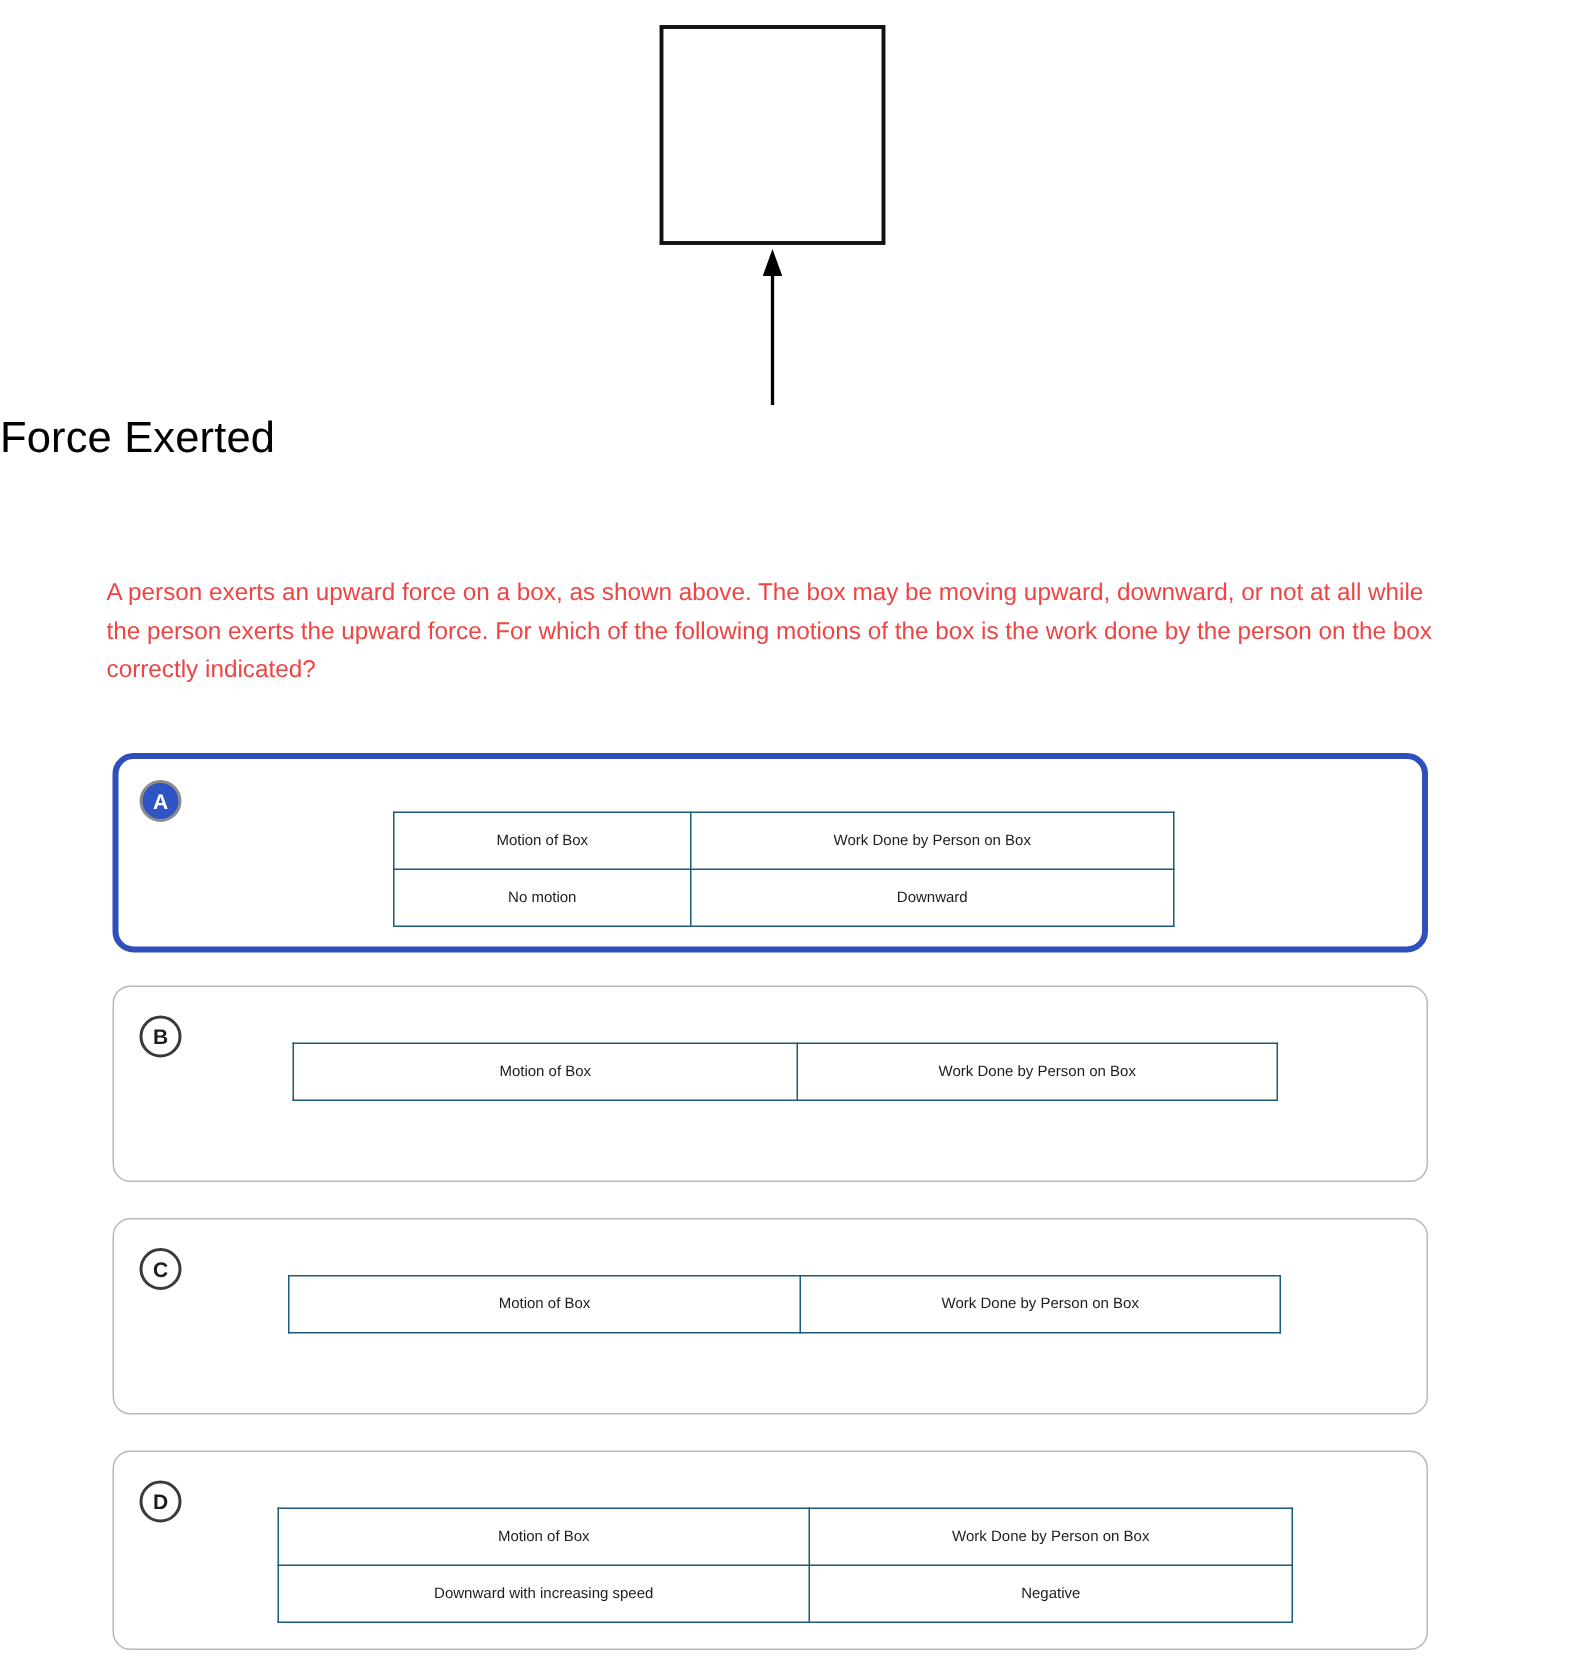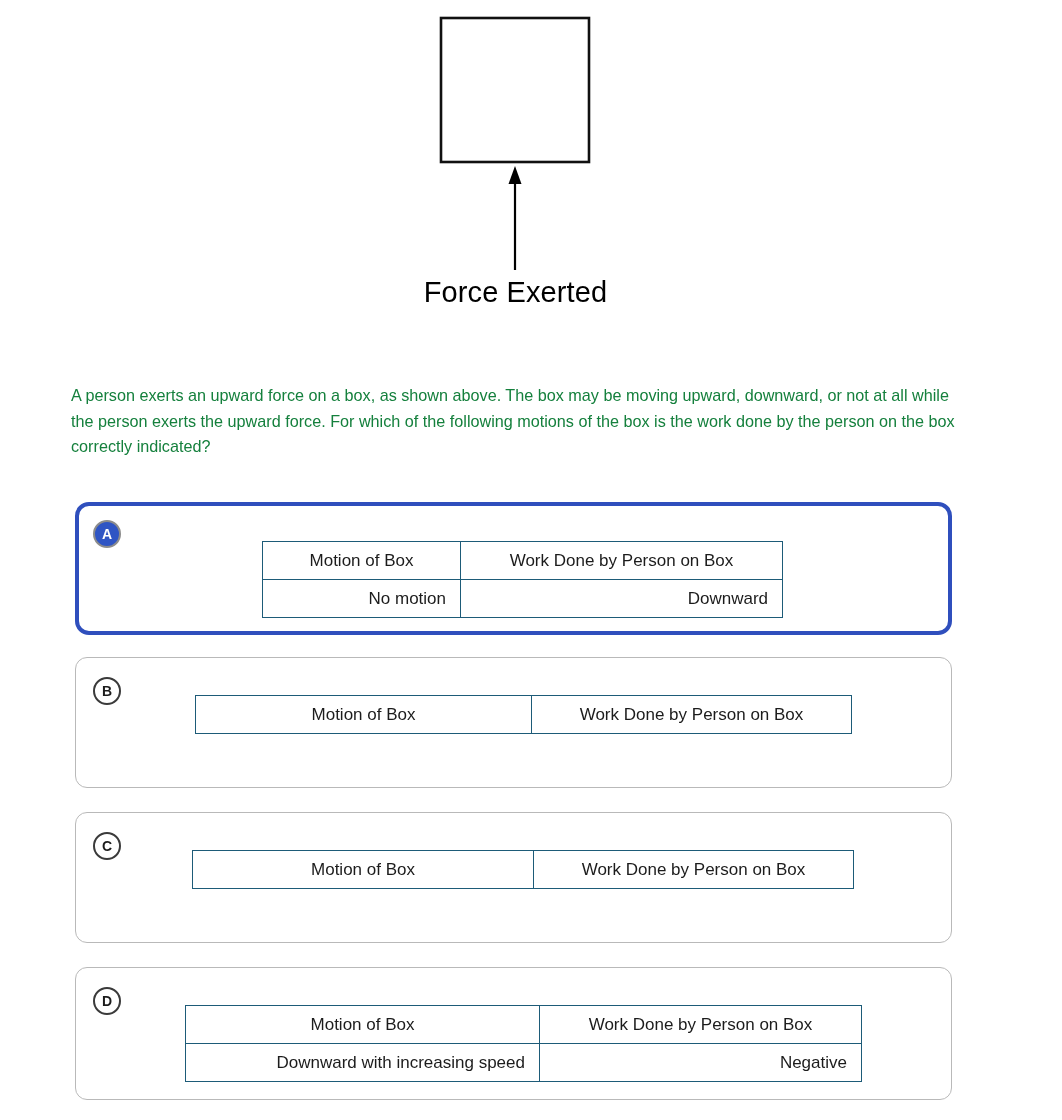--- a/index.html
+++ b/index.html
@@ -22,37 +22,37 @@
     top: 0;
     width: 1062px;
     height: 360px;
   }
   #figure-svg { display: block; }
   .fig-label {
     position: absolute;
     left: 0;
     top: 274px;
     width: 1031px;
-    text-align: center;
+    text-align: left;
     font-size: 29px;
     line-height: 36px;
     color: #000000;
     letter-spacing: 0.1px;
   }
   .fig-label span { display: block; }
 
   
   #question {
     position: absolute;
     left: 71px;
     top: 383px;
     width: 886px;
     font-size: 16.2px;
     line-height: 25.7px;
-    color: #15803d;
+    color: #ef4444;
   }
 
   
   .option {
     position: absolute;
     left: 75px;
     width: 877px;
     box-sizing: border-box;
     border: 1px solid #b9b9b9;
     border-radius: 12px;
@@ -93,28 +93,28 @@
 
   
   table.opt-table {
     position: absolute;
     border-collapse: collapse;
     table-layout: fixed;
   }
   table.opt-table td {
     border: 1px solid #1d5b78;
     height: 38px;
-    font-size: 17px;
+    font-size: 10px;
     color: #1c1c1c;
     padding: 0 14px;
     box-sizing: border-box;
     white-space: nowrap;
   }
   table.opt-table tr.head td { text-align: center; }
-  table.opt-table tr.body td { text-align: right; }
+  table.opt-table tr.body td { text-align: center; }
 </style>
 </head>
 <body>
 
 <div id="figure">
   <svg id="figure-svg" width="1062" height="360" viewBox="0 0 1062 360">
     <rect x="441" y="18" width="148" height="144" fill="#ffffff" stroke="#111111" stroke-width="2.6"></rect>
     <line x1="515" y1="270" x2="515" y2="178" stroke="#000000" stroke-width="2.2"></line>
     <polygon points="515,166 508.5,184 521.5,184" fill="#000000"></polygon>
   </svg>

